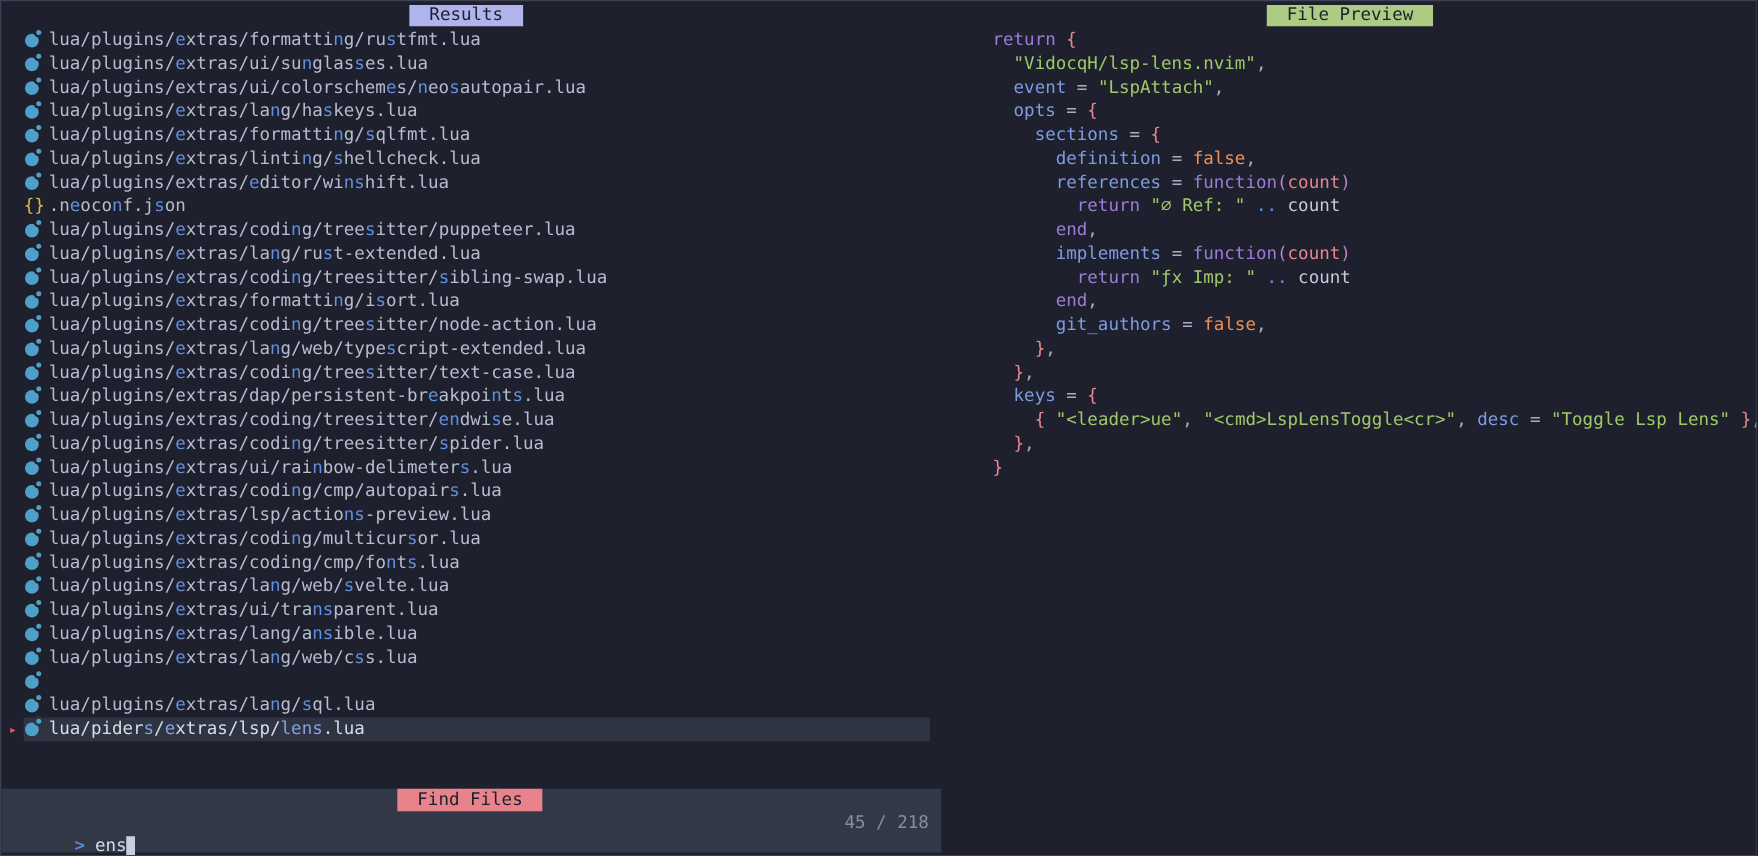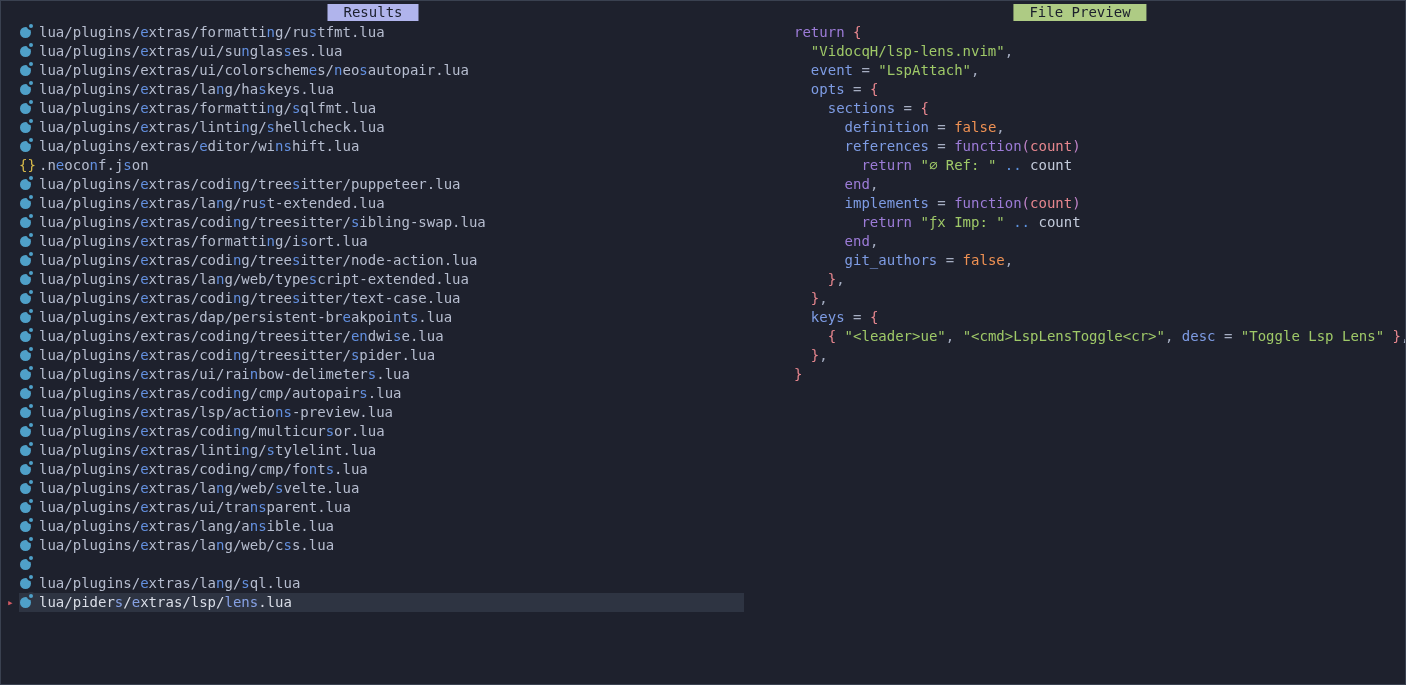--- a/index.html
+++ b/index.html
@@ -87,31 +87,37 @@
         <div class="row"><span class="icon"><i class="luadisc"></i></span><span class="path"><span>lua/plugins/</span><span class="hl">e</span><span>xtras/codi</span><span class="hl">n</span><span>g/tree</span><span class="hl">s</span><span>itter/node-action.lua</span></span></div>
         <div class="row"><span class="icon"><i class="luadisc"></i></span><span class="path"><span>lua/plugins/</span><span class="hl">e</span><span>xtras/la</span><span class="hl">n</span><span>g/web/type</span><span class="hl">s</span><span>cript-extended.lua</span></span></div>
         <div class="row"><span class="icon"><i class="luadisc"></i></span><span class="path"><span>lua/plugins/</span><span class="hl">e</span><span>xtras/codi</span><span class="hl">n</span><span>g/tree</span><span class="hl">s</span><span>itter/text-case.lua</span></span></div>
         <div class="row"><span class="icon"><i class="luadisc"></i></span><span class="path"><span>lua/plugins/extras/dap/persistent-br</span><span class="hl">e</span><span>akpoi</span><span class="hl">n</span><span>t</span><span class="hl">s</span><span>.lua</span></span></div>
         <div class="row"><span class="icon"><i class="luadisc"></i></span><span class="path"><span>lua/plugins/extras/coding/treesitter/</span><span class="hl">en</span><span>dwi</span><span class="hl">s</span><span>e.lua</span></span></div>
         <div class="row"><span class="icon"><i class="luadisc"></i></span><span class="path"><span>lua/plugins/</span><span class="hl">e</span><span>xtras/codi</span><span class="hl">n</span><span>g/treesitter/</span><span class="hl">s</span><span>pider.lua</span></span></div>
         <div class="row"><span class="icon"><i class="luadisc"></i></span><span class="path"><span>lua/plugins/</span><span class="hl">e</span><span>xtras/ui/rai</span><span class="hl">n</span><span>bow-delimeter</span><span class="hl">s</span><span>.lua</span></span></div>
         <div class="row"><span class="icon"><i class="luadisc"></i></span><span class="path"><span>lua/plugins/</span><span class="hl">e</span><span>xtras/codi</span><span class="hl">n</span><span>g/cmp/autopair</span><span class="hl">s</span><span>.lua</span></span></div>
         <div class="row"><span class="icon"><i class="luadisc"></i></span><span class="path"><span>lua/plugins/</span><span class="hl">e</span><span>xtras/lsp/actio</span><span class="hl">ns</span><span>-preview.lua</span></span></div>
         <div class="row"><span class="icon"><i class="luadisc"></i></span><span class="path"><span>lua/plugins/</span><span class="hl">e</span><span>xtras/codi</span><span class="hl">n</span><span>g/multicur</span><span class="hl">s</span><span>or.lua</span></span></div>
-        <div class="row"><span class="icon"><i class="luadisc"></i></span><span class="path"><span>lua/plugins/</span><span class="hl">e</span><span>xtras/linti</span><span class="hl">n</span><span>g/</span><span class="hl">s</span><span>tylelint.lua</span></span></div>
         <div class="row"><span class="icon"><i class="luadisc"></i></span><span class="path"><span>lua/plugins/</span><span class="hl">e</span><span>xtras/coding/cmp/fo</span><span class="hl">n</span><span>t</span><span class="hl">s</span><span>.lua</span></span></div>
         <div class="row"><span class="icon"><i class="luadisc"></i></span><span class="path"><span>lua/plugins/</span><span class="hl">e</span><span>xtras/la</span><span class="hl">n</span><span>g/web/</span><span class="hl">s</span><span>velte.lua</span></span></div>
         <div class="row"><span class="icon"><i class="luadisc"></i></span><span class="path"><span>lua/plugins/</span><span class="hl">e</span><span>xtras/ui/tra</span><span class="hl">ns</span><span>parent.lua</span></span></div>
         <div class="row"><span class="icon"><i class="luadisc"></i></span><span class="path"><span>lua/plugins/</span><span class="hl">e</span><span>xtras/lang/a</span><span class="hl">ns</span><span>ible.lua</span></span></div>
         <div class="row"><span class="icon"><i class="luadisc"></i></span><span class="path"><span>lua/plugins/</span><span class="hl">e</span><span>xtras/la</span><span class="hl">n</span><span>g/web/c</span><span class="hl">s</span><span>s.lua</span></span></div>
         <div class="row"><span class="icon"><i class="luadisc"></i></span></div>
         <div class="row"><span class="icon"><i class="luadisc"></i></span><span class="path"><span>lua/plugins/</span><span class="hl">e</span><span>xtras/la</span><span class="hl">n</span><span>g/</span><span class="hl">s</span><span>ql.lua</span></span></div>
         <div class="row sel"><span class="arrow">▸</span><span class="icon"><i class="luadisc"></i></span><span class="path"><span>lua/pider</span><span class="hl">s</span><span>/</span><span class="hl">e</span><span>xtras/lsp/</span><span class="hl">lens</span><span>.lua</span></span></div>
       </div>
   </section>
 
   <section class="preview">
     <div class="badge badge-preview">File Preview</div>
     <div class="code" id="preview-code"><div class="cl"><span class="tk-kw">return</span><span> </span><span class="tk-brc">{</span></div><div class="cl"><span>  </span><span class="tk-str">"VidocqH/lsp-lens.nvim"</span><span class="tk-op">,</span></div><div class="cl"><span>  </span><span class="tk-fld">event</span><span class="tk-op"> = </span><span class="tk-str">"LspAttach"</span><span class="tk-op">,</span></div><div class="cl"><span>  </span><span class="tk-fld">opts</span><span class="tk-op"> = </span><span class="tk-brc">{</span></div><div class="cl"><span>    </span><span class="tk-fld">sections</span><span class="tk-op"> = </span><span class="tk-brc">{</span></div><div class="cl"><span>      </span><span class="tk-fld">definition</span><span class="tk-op"> = </span><span class="tk-bool">false</span><span class="tk-op">,</span></div><div class="cl"><span>      </span><span class="tk-fld">references</span><span class="tk-op"> = </span><span class="tk-kw">function</span><span class="tk-par">(</span><span class="tk-prm">count</span><span class="tk-par">)</span></div><div class="cl"><span>        </span><span class="tk-kw">return</span><span> </span><span class="tk-str">"∅ Ref: "</span><span> </span><span class="tk-cat">..</span><span> </span><span class="tk-var">count</span></div><div class="cl"><span>      </span><span class="tk-kw">end</span><span class="tk-op">,</span></div><div class="cl"><span>      </span><span class="tk-fld">implements</span><span class="tk-op"> = </span><span class="tk-kw">function</span><span class="tk-par">(</span><span class="tk-prm">count</span><span class="tk-par">)</span></div><div class="cl"><span>        </span><span class="tk-kw">return</span><span> </span><span class="tk-str">"ƒx Imp: "</span><span> </span><span class="tk-cat">..</span><span> </span><span class="tk-var">count</span></div><div class="cl"><span>      </span><span class="tk-kw">end</span><span class="tk-op">,</span></div><div class="cl"><span>      </span><span class="tk-fld">git_authors</span><span class="tk-op"> = </span><span class="tk-bool">false</span><span class="tk-op">,</span></div><div class="cl"><span>    </span><span class="tk-brc">}</span><span class="tk-op">,</span></div><div class="cl"><span>  </span><span class="tk-brc">}</span><span class="tk-op">,</span></div><div class="cl"><span>  </span><span class="tk-fld">keys</span><span class="tk-op"> = </span><span class="tk-brc">{</span></div><div class="cl"><span>    </span><span class="tk-brc">{</span><span> </span><span class="tk-str">"&lt;leader&gt;ue"</span><span class="tk-op">,</span><span> </span><span class="tk-str">"&lt;cmd&gt;LspLensToggle&lt;cr&gt;"</span><span class="tk-op">,</span><span> </span><span class="tk-fld">desc</span><span class="tk-op"> = </span><span class="tk-str">"Toggle Lsp Lens"</span><span> </span><span class="tk-brc">}</span><span class="tk-op">,</span></div><div class="cl"><span>  </span><span class="tk-brc">}</span><span class="tk-op">,</span></div><div class="cl"><span class="tk-brc">}</span></div></div>
   </section>
 
+  <section class="promptwin">
+    <div class="badge badge-prompt">Find Files</div>
+    <div class="promptline">
+      <span class="chev">&gt;</span><span class="query">ens</span><span class="cursor"></span>
+    </div>
+    <div class="counter">45 / 218</div>
+  </section>
 
 </div>
 
 </body></html>

